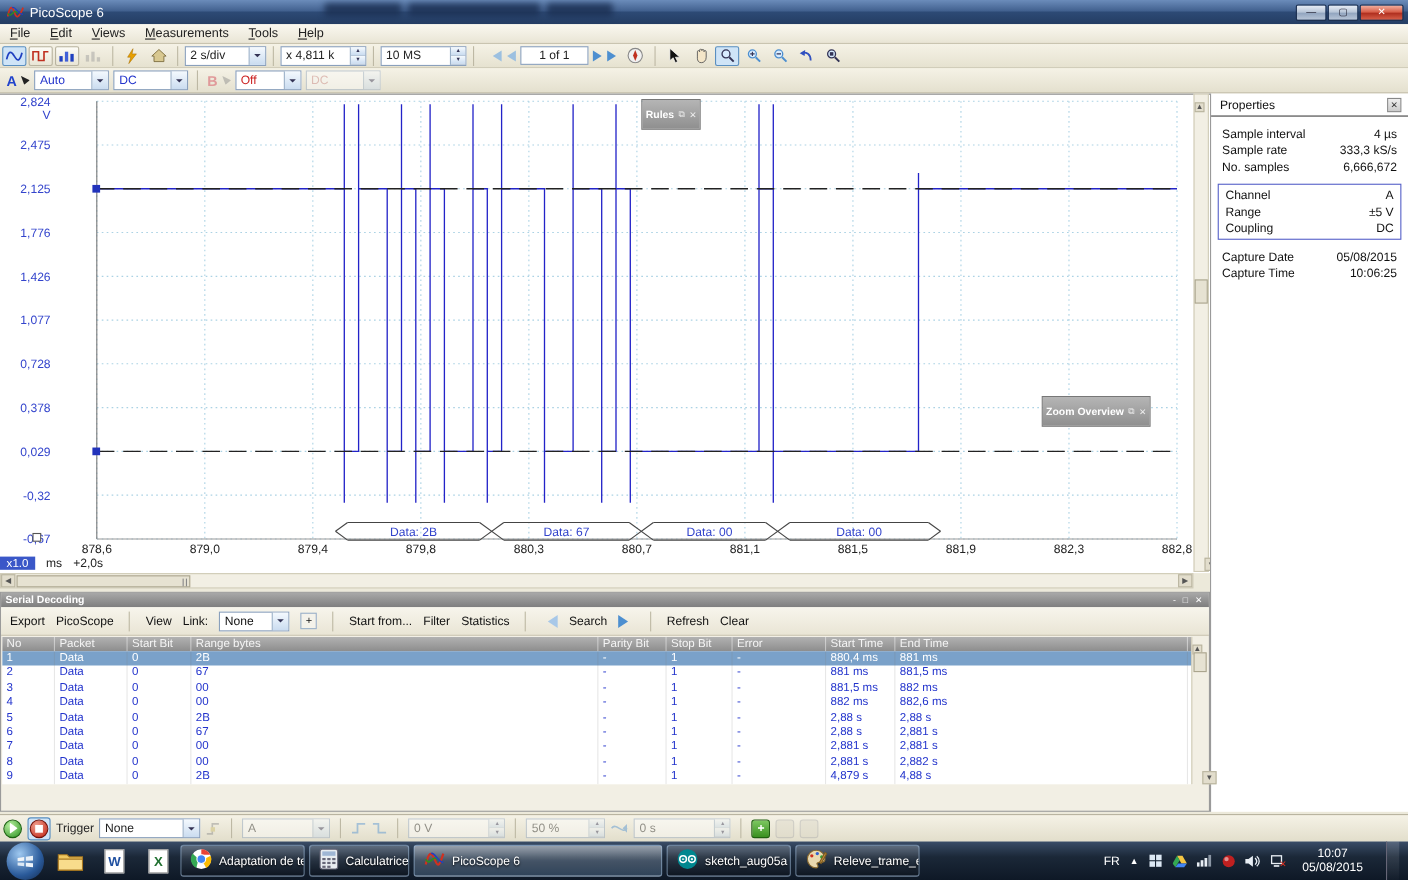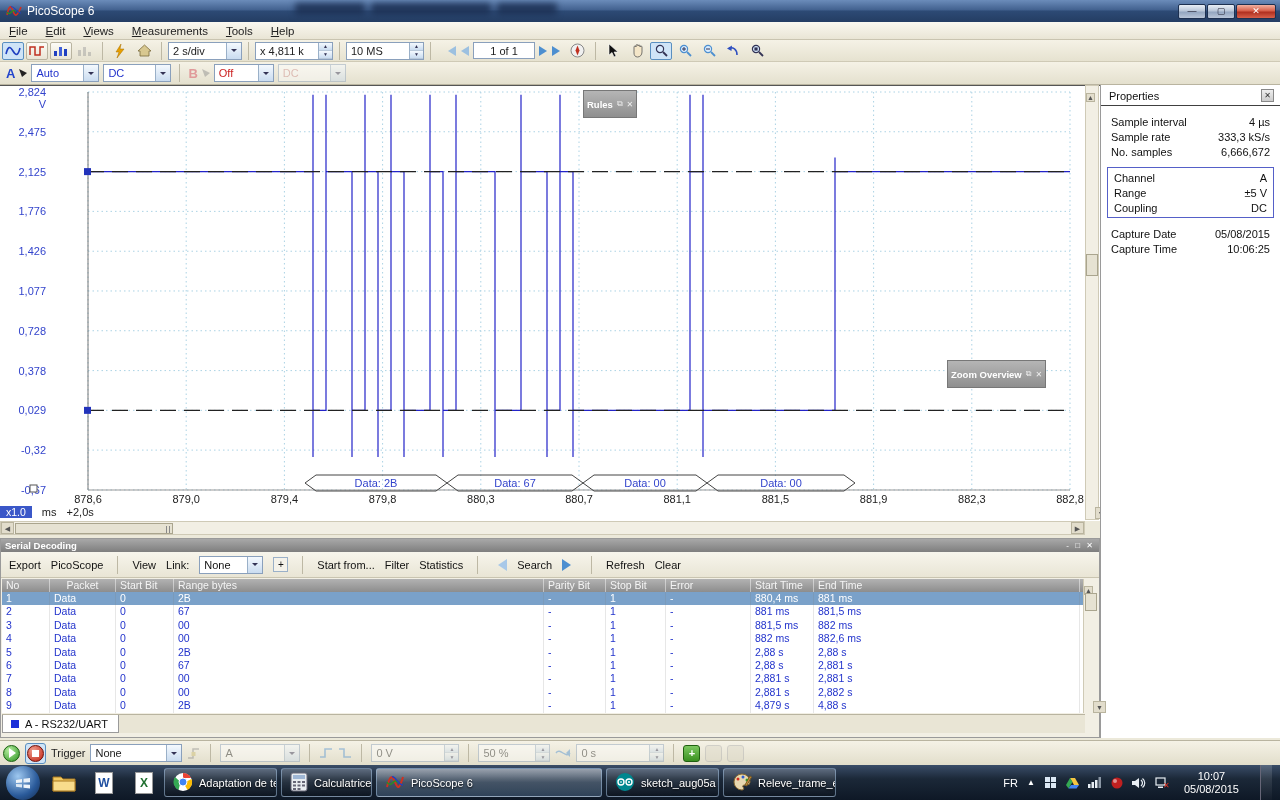--- a/index.html
+++ b/index.html
@@ -444,21 +444,21 @@
       <span class="arrow-l"></span>
       <span>Search</span>
       <span class="arrow-r"></span>
       <span class="vsep"></span>
       <span>Refresh</span>
       <span>Clear</span>
     </div>
     <div id="stable">
         <div class="srow header">
           <span class="scell" style="width: 48px;">No</span>
-          <span class="scell" style="width: 66px; text-align: center;">Packet</span>
+          <span class="scell" style="width: 66px;">Packet</span>
           <span class="scell" style="width: 58px;">Start Bit</span>
           <span class="scell" style="width: 370px;">Range bytes</span>
           <span class="scell" style="width: 62px;">Parity Bit</span>
           <span class="scell" style="width: 60px;">Stop Bit</span>
           <span class="scell" style="width: 85px;">Error</span>
           <span class="scell" style="width: 63px;">Start Time</span>
           <span class="scell" style="width: 266px;">End Time</span>
         </div>
         <div class="srow sel">
           <span class="scell" style="width: 48px;">1</span>
@@ -557,26 +557,20 @@
           <span class="scell" style="width: 60px;">1</span>
           <span class="scell" style="width: 85px;">-</span>
           <span class="scell" style="width: 63px;">4,879 s</span>
           <span class="scell" style="width: 266px;">4,88 s</span>
         </div>
       </div>
     <div id="stable-scroll">
       <span class="sbtn" style="width:13px">▲</span>
       <div style="position:absolute;left:1px;top:14px;width:12px;height:18px;background:#e6e2d2;border:1px solid #aaa58e;"></div>
       <span class="sbtn" style="position:absolute;bottom:0;width:13px">▼</span>
-    </div>
-    <div id="tabstrip">
-      <div id="sertab">
-        <span class="bluesq"></span>
-        <span>A - RS232/UART</span>
-      </div>
     </div>
   </div>
 
   <div class="abs" id="trigbar">
     <div class="circ" style="background:radial-gradient(circle at 35% 30%,#b8f0a0,#2a9020);border:1px solid #1a6010;">
       <svg width="8" height="10" viewBox="0 0 8 10">
           <polygon points="1,0 8,5 1,10" fill="#fff"></polygon>
         </svg>
     </div>
     <div style="background:#cfe4f7;border:1px solid #5a8fc0;border-radius:3px;padding:1px;">

